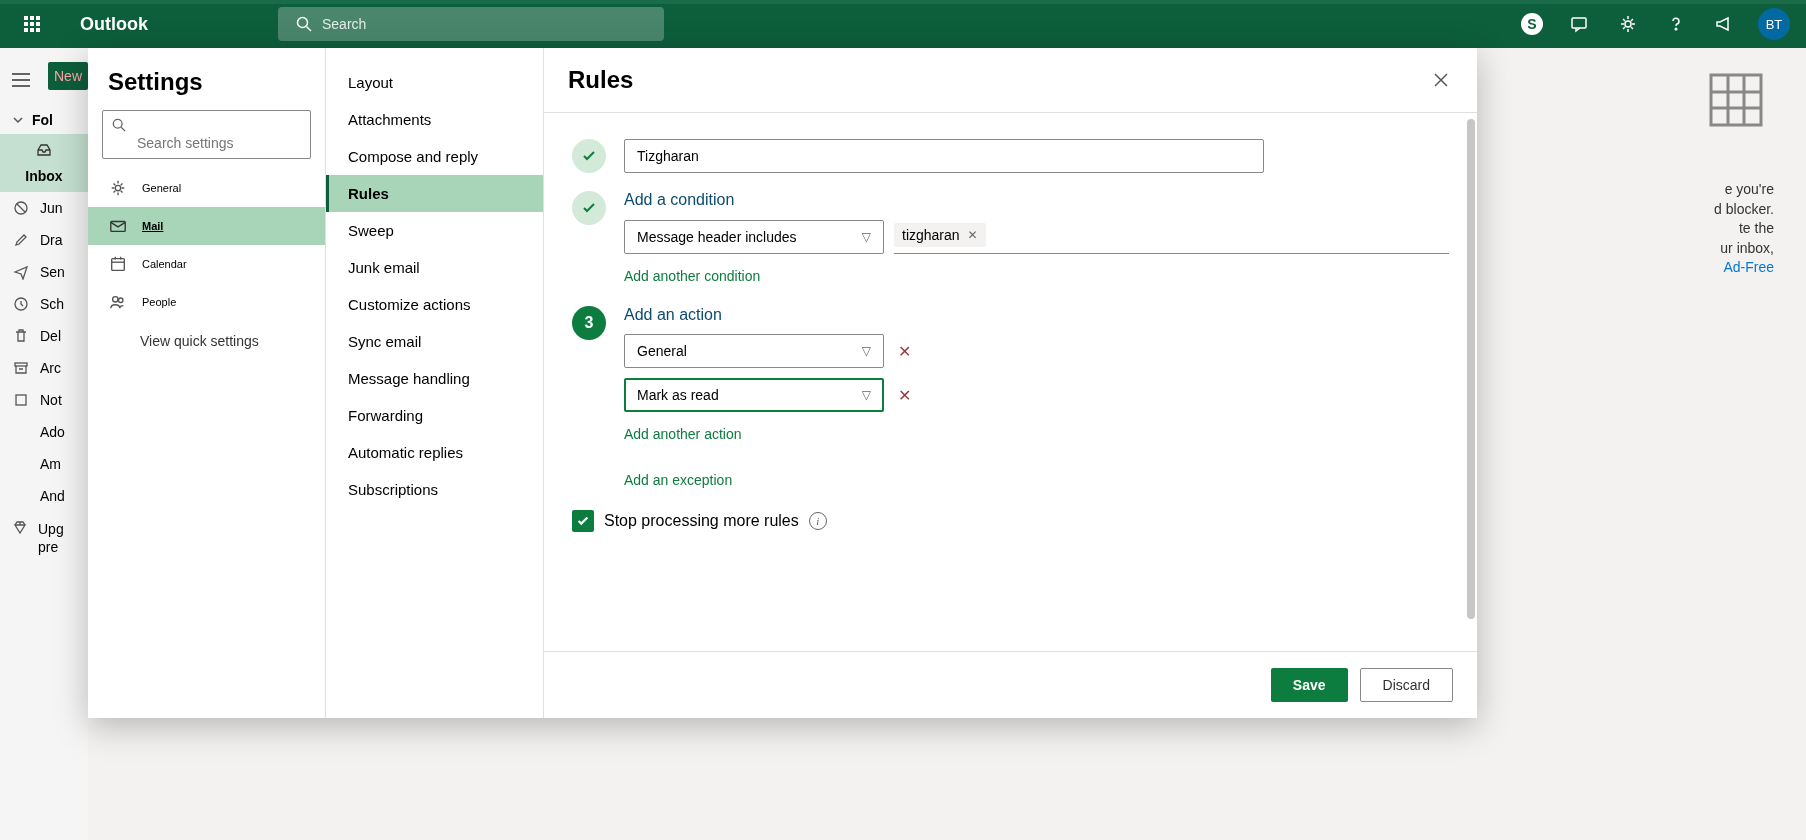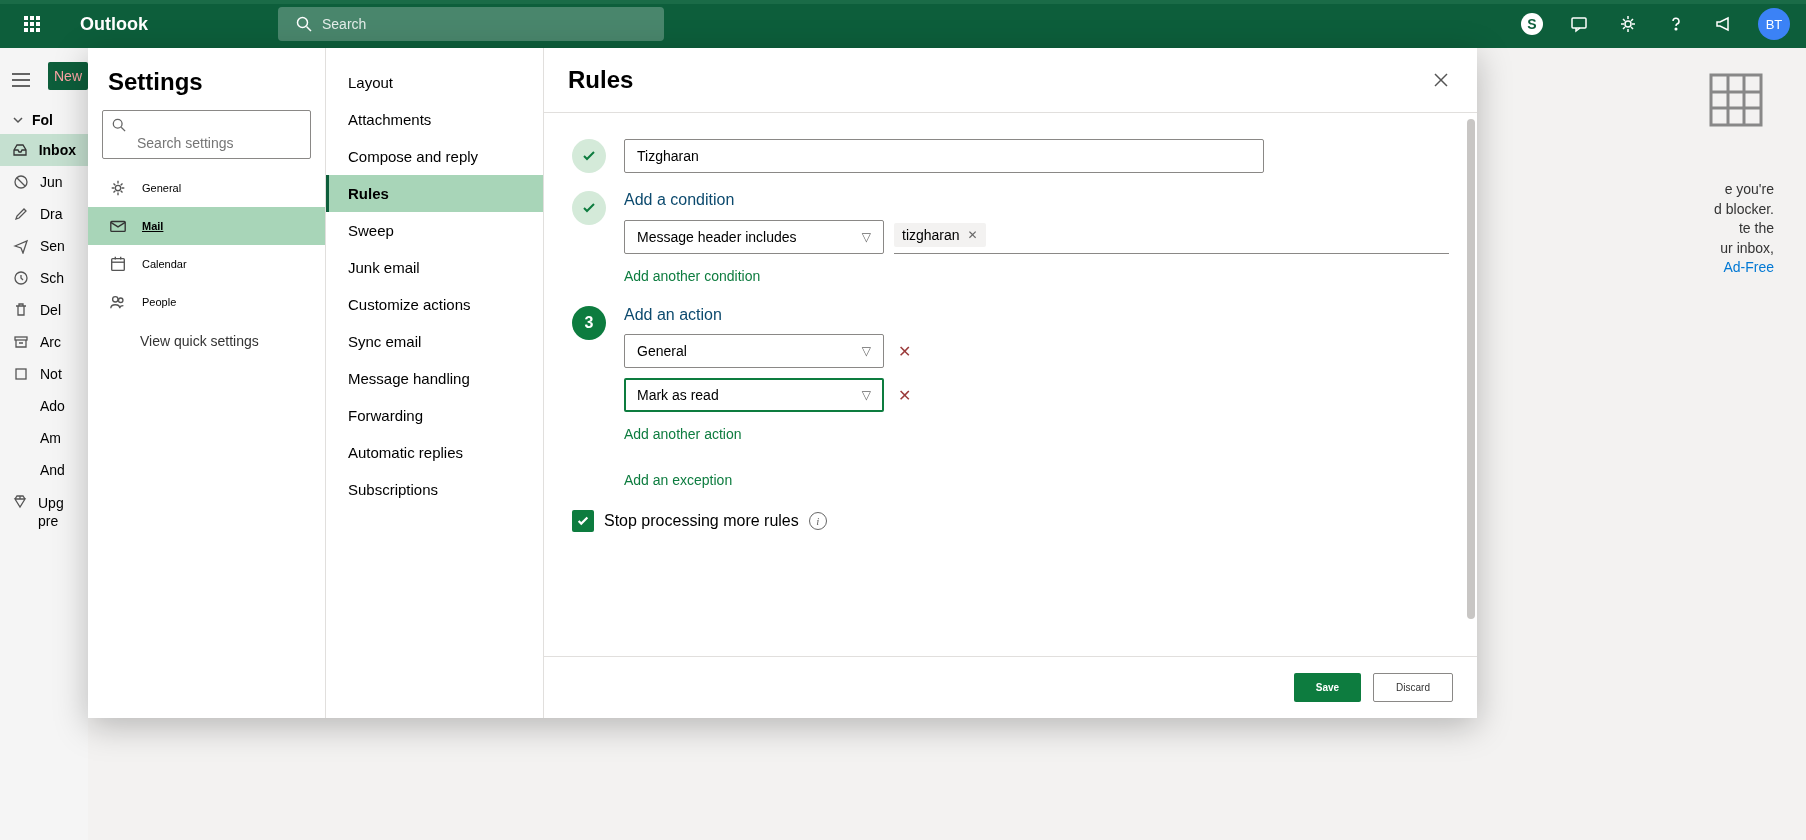--- a/index.html
+++ b/index.html
@@ -12,32 +12,32 @@
 .waffle-icon { display: grid; grid-template-columns: repeat(3, 4px); grid-template-rows: repeat(3, 4px); gap: 2px; }
 .waffle-icon span { background: #fff; width: 4px; height: 4px; }
 .app-name { color: #fff; font-size: 18px; font-weight: 600; margin-left: 24px; margin-right: 140px; }
 .search-container { position: absolute; left: 278px; width: 386px; height: 34px; background: rgba(255,255,255,0.25); border-radius: 4px; display: flex; align-items: center; padding: 0 18px; }
 .search-icon-svg { color: #fff; margin-right: 10px; }
 .search-input { background: transparent; border: none; color: #fff; font-size: 14px; outline: none; flex: 1; }
 .search-input::placeholder { color: rgba(255,255,255,0.85); }
 .header-right { margin-left: auto; display: flex; align-items: center; gap: 4px; }
 .header-icon { width: 44px; height: 48px; display: flex; align-items: center; justify-content: center; color: #fff; cursor: pointer; }
 .skype-badge { background: #fff; color: #0d5e3b; border-radius: 50%; width: 22px; height: 22px; display: flex; align-items: center; justify-content: center; font-weight: bold; font-size: 14px; }
-.avatar { width: 32px; height: 32px; border-radius: 50%; background: #3b82f6; color: #fff; display: flex; align-items: center; justify-content: center; font-size: 13px; font-weight: 500; margin-left: 8px; margin-right: 8px; }
+.avatar { width: 32px; height: 32px; border-radius: 50%; background: #0369a1; color: #fff; display: flex; align-items: center; justify-content: center; font-size: 13px; font-weight: 500; margin-left: 8px; margin-right: 8px; }
 
 
 .app-body { display: flex; height: calc(840px - 48px); }
 .left-rail { width: 88px; background: #f5f5f5; padding-top: 10px; }
 .hamburger { width: 40px; height: 36px; display: flex; align-items: center; justify-content: center; margin-left: 6px; cursor: pointer; }
 .new-btn { background: #0d5e3b; color: #fca5a5; padding: 6px 6px; margin: 4px 0 12px 12px; border-radius: 2px; font-size: 14px; display: inline-block; }
 .folder-header { display: flex; align-items: center; padding: 6px 12px; font-weight: 600; font-size: 14px; }
 .chevron { margin-right: 8px; }
 .folder-list { list-style: none; }
 .folder-item { display: flex; align-items: center; padding: 8px 12px; font-size: 14px; gap: 10px; cursor: pointer; }
-.folder-item.active { background: #c5e0d0; font-weight: 600; }
+.folder-item.active { background: #c5e0d0; font-weight: 600; flex-direction: column; }
 .folder-icon { width: 18px; display: flex; justify-content: center; color: #555; }
 .upgrade-item { padding: 8px 12px; font-size: 14px; line-height: 1.3; }
 
 
 .bg-content { position: absolute; right: 32px; top: 180px; width: 320px; text-align: right; font-size: 14px; color: #333; line-height: 1.4; }
 .bg-content a { color: #0078d4; }
 .bg-illust { position: absolute; right: 40px; top: 70px; }
 .settings-modal { position: absolute; left: 88px; top: 48px; width: 1389px; height: 670px; background: #fff; box-shadow: 0 8px 32px rgba(0,0,0,0.25); display: flex; }
 
 
@@ -80,21 +80,21 @@
 .tag { background: #f3f2f1; padding: 4px 8px; border-radius: 2px; font-size: 14px; display: flex; align-items: center; gap: 8px; }
 .tag-x { color: #666; cursor: pointer; font-size: 12px; }
 .remove-action { color: #9b3b3b; cursor: pointer; font-size: 16px; padding: 4px; }
 .link-btn { color: #0d7c3f; font-size: 14px; cursor: pointer; display: inline-block; padding: 4px 0; }
 
 .checkbox-row { display: flex; align-items: center; gap: 10px; margin-top: 18px; }
 .checkbox { width: 22px; height: 22px; background: #0d7c3f; border-radius: 2px; display: flex; align-items: center; justify-content: center; color: #fff; cursor: pointer; }
 .info-icon { width: 18px; height: 18px; border: 1.5px solid #666; border-radius: 50%; display: flex; align-items: center; justify-content: center; font-size: 11px; color: #666; font-style: italic; font-family: serif; }
 
 .content-footer { padding: 16px 24px; display: flex; justify-content: flex-end; gap: 12px; border-top: 1px solid #e1dfdd; }
-.btn { padding: 8px 22px; border-radius: 2px; font-size: 10px; cursor: pointer; border: none; }
+.btn { padding: 8px 22px; border-radius: 2px; font-size: 14px; cursor: pointer; border: none; }
 .btn-primary { background: #0d7c3f; color: #fff; font-weight: 600; }
 .btn-secondary { background: #fff; border: 1px solid #8a8886; color: #333; }
 
 svg { display: block; }
 </style>
 </head>
 <body>
 
 <div class="header">
   <div class="header-top-strip"></div>

